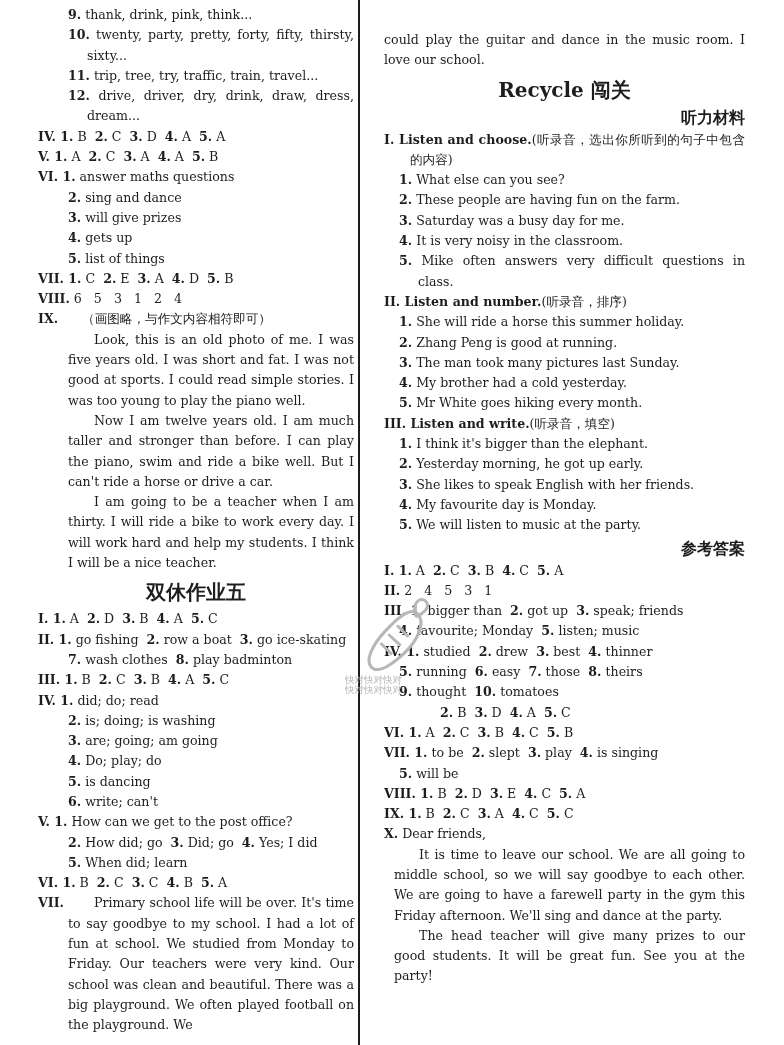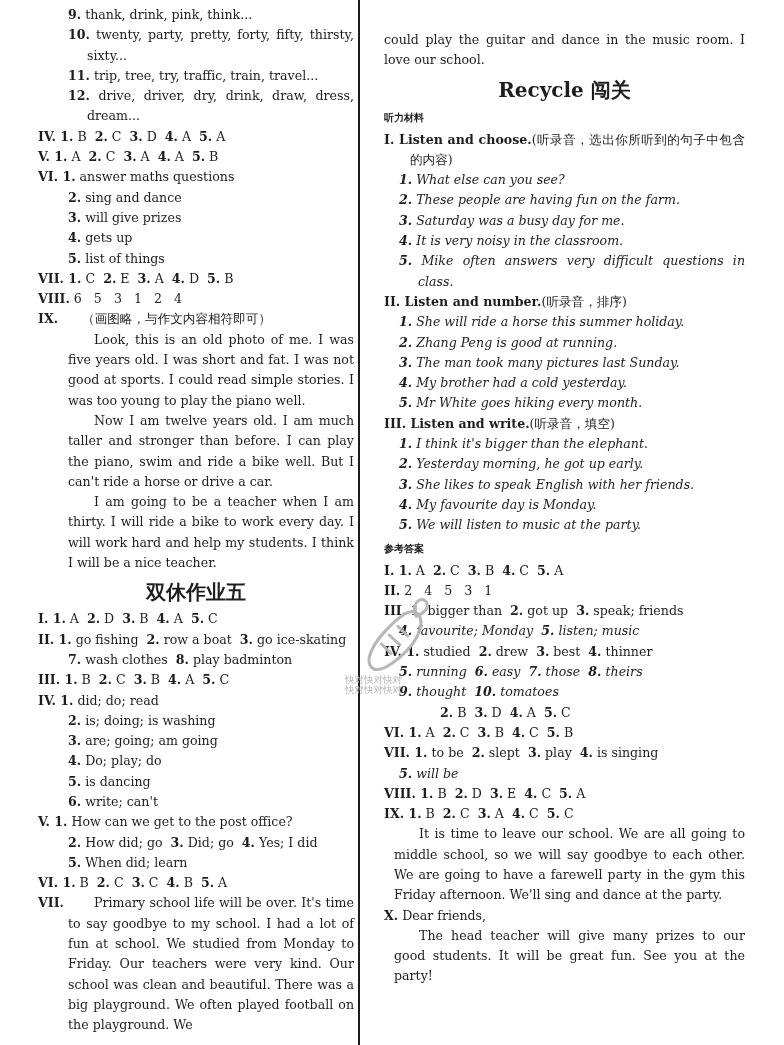--- a/index.html
+++ b/index.html
@@ -11,32 +11,32 @@
   .divider{position:absolute;left:358px;top:0;width:1.6px;height:1045px;background:#1c1c1c;}
   .col{position:absolute;top:5px;}
   #col-left{left:38px;width:316px;}
   #col-right{left:384px;width:361px;}
   .line{white-space:pre-wrap;text-align:justify;}
   .b{font-weight:bold;}
   
   .roman{padding-left:26px;text-indent:-26px;}
   
   .sub{margin-left:30px;padding-left:19px;text-indent:-19px;}
-  #col-right .sub{margin-left:15px;font-style:italic;}
+  #col-right .sub{margin-left:15px;}
   
   .para{margin-left:30px;text-indent:26px;}
   #col-right .para{margin-left:10px;text-indent:25px;}
   
   .cont{margin-left:0;margin-top:25px;}
   
   .romanpara{position:relative;margin-left:30px;text-indent:26px;}
   .romanpara .rlabel{position:absolute;left:-30px;top:0;text-indent:0;}
   
   .h1{font-weight:bold;font-size:20px;line-height:22px;text-align:center;text-indent:0;margin:8px 0 6px 0;}
-  .h2{font-weight:bold;font-size:10px;line-height:21px;text-align:left;text-indent:0;margin:2px 0 2px 0;}
+  .h2{font-weight:bold;font-size:16px;line-height:21px;text-align:right;text-indent:0;margin:2px 0 2px 0;}
   
   .wmline{position:relative;margin-left:56px;}
   
   .wm-text{
     position:absolute;left:-39px;top:688px;z-index:5;
     font-family:"DejaVu Sans","Liberation Sans",sans-serif;
     font-size:9.5px;line-height:10px;color:#b4b4b4;white-space:nowrap;
   }
   .wm-text span{display:block;}
   .carrot{position:absolute;left:-33px;top:600px;z-index:5;}
@@ -123,17 +123,17 @@
       <div class="line sub"><span class="b">4.</span><span> favourite; Monday  </span><span class="b">5.</span><span> listen; music</span></div>
       <div class="line roman"><span class="b">IV. 1.</span><span> studied  </span><span class="b">2.</span><span> drew  </span><span class="b">3.</span><span> best  </span><span class="b">4.</span><span> thinner</span></div>
       <div class="line sub"><span class="b">5.</span><span> running  </span><span class="b">6.</span><span> easy  </span><span class="b">7.</span><span> those  </span><span class="b">8.</span><span> theirs</span></div>
       <div class="line sub"><span class="b">9.</span><span> thought  </span><span class="b">10.</span><span> tomatoes</span></div>
       <div class="line wmline"><span class="b">2.</span><span> B  </span><span class="b">3.</span><span> D  </span><span class="b">4.</span><span> A  </span><span class="b">5.</span><span> C</span></div>
       <div class="line roman"><span class="b">VI. 1.</span><span> A  </span><span class="b">2.</span><span> C  </span><span class="b">3.</span><span> B  </span><span class="b">4.</span><span> C  </span><span class="b">5.</span><span> B</span></div>
       <div class="line roman"><span class="b">VII. 1.</span><span> to be  </span><span class="b">2.</span><span> slept  </span><span class="b">3.</span><span> play  </span><span class="b">4.</span><span> is singing</span></div>
       <div class="line sub"><span class="b">5.</span><span> will be</span></div>
       <div class="line roman"><span class="b">VIII. 1.</span><span> B  </span><span class="b">2.</span><span> D  </span><span class="b">3.</span><span> E  </span><span class="b">4.</span><span> C  </span><span class="b">5.</span><span> A</span></div>
       <div class="line roman"><span class="b">IX. 1.</span><span> B  </span><span class="b">2.</span><span> C  </span><span class="b">3.</span><span> A  </span><span class="b">4.</span><span> C  </span><span class="b">5.</span><span> C</span></div>
+      <div class="line roman"><span class="b">X.</span><span> Dear friends,</span></div>
       <div class="line para"><span>It is time to leave our school. We are all going to middle school, so we will say goodbye to each other. We are going to have a farewell party in the gym this Friday afternoon. We'll sing and dance at the party.</span></div>
-      <div class="line roman"><span class="b">X.</span><span> Dear friends,</span></div>
       <div class="line para"><span>The head teacher will give many prizes to our good students. It will be great fun. See you at the party!</span></div>
     </div>
 </div>
 
 </body></html>

